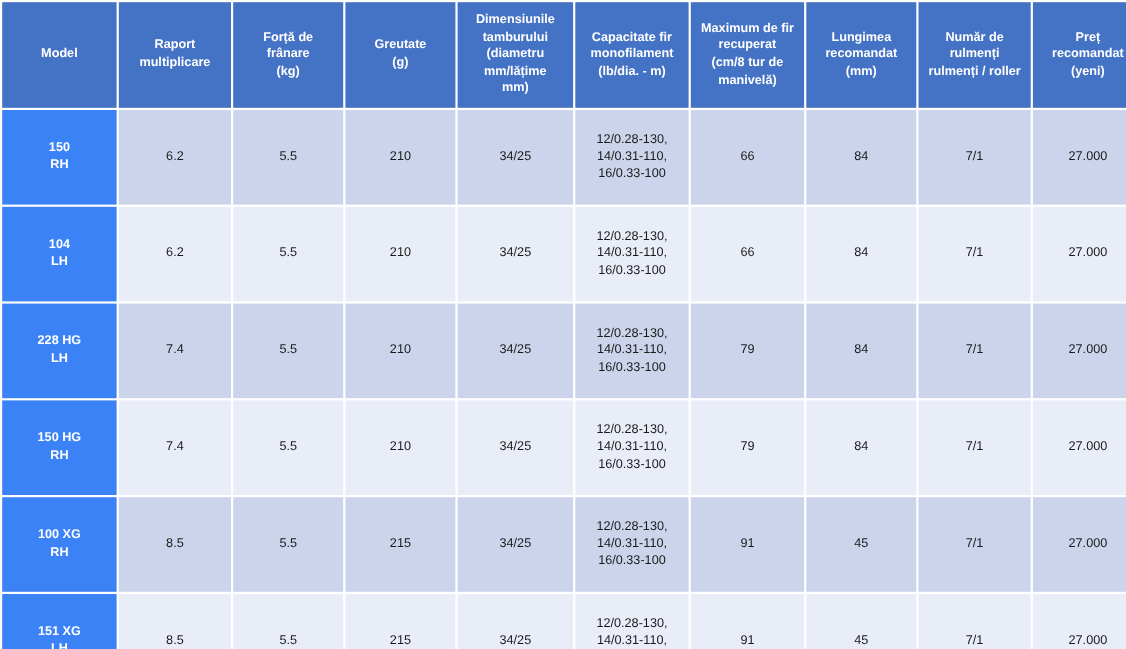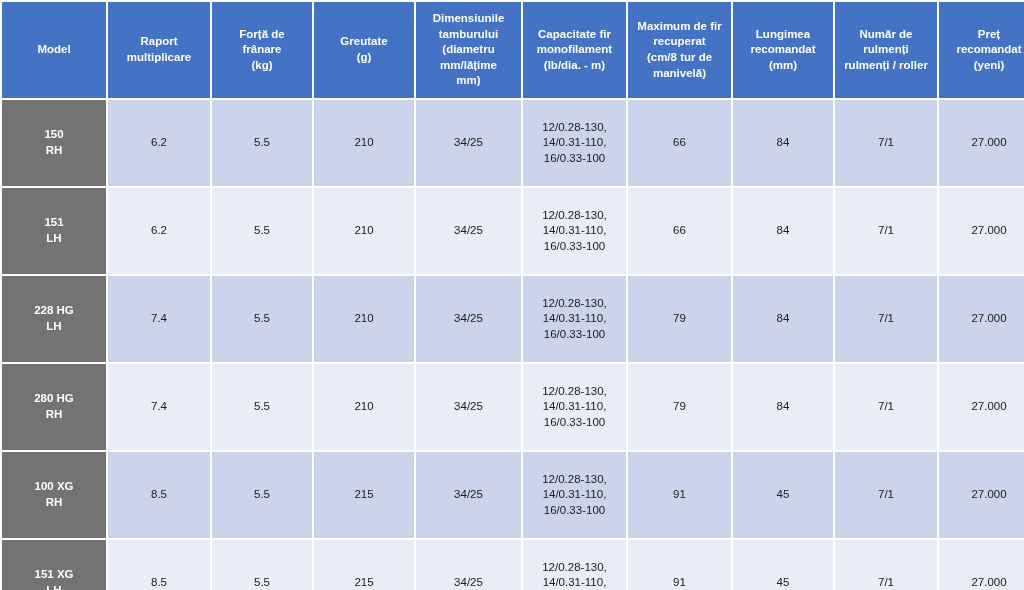--- a/index.html
+++ b/index.html
@@ -34,21 +34,21 @@
   .spec-table td {
     font-size: 11.5px;
     color: #1a1a1a;
     text-align: center;
     vertical-align: middle;
     height: 80px;
     padding: 3px 2px;
     line-height: 1.35;
   }
   td.model-cell {
-    background: #737373;
+    background: #3b82f6;
     color: #ffffff;
     font-weight: bold;
   }
   tr.row-odd td.data-cell {
     background: #ccd4ec;
   }
   tr.row-even td.data-cell {
     background: #e9edf7;
   }
   .multiline {
@@ -124,21 +124,21 @@
       <td class="data-cell multiline">34/25</td>
       <td class="data-cell multiline">12/0.28-130,
 14/0.31-110,
 16/0.33-100</td>
       <td class="data-cell multiline">66</td>
       <td class="data-cell multiline">84</td>
       <td class="data-cell multiline">7/1</td>
       <td class="data-cell multiline">27.000</td>
     </tr>
     <tr class="row-even">
-      <td class="model-cell multiline">151
+      <td class="model-cell multiline">104
 LH</td>
       <td class="data-cell multiline">6.2</td>
       <td class="data-cell multiline">5.5</td>
       <td class="data-cell multiline">210</td>
       <td class="data-cell multiline">34/25</td>
       <td class="data-cell multiline">12/0.28-130,
 14/0.31-110,
 16/0.33-100</td>
       <td class="data-cell multiline">66</td>
       <td class="data-cell multiline">84</td>
@@ -154,21 +154,21 @@
       <td class="data-cell multiline">34/25</td>
       <td class="data-cell multiline">12/0.28-130,
 14/0.31-110,
 16/0.33-100</td>
       <td class="data-cell multiline">79</td>
       <td class="data-cell multiline">84</td>
       <td class="data-cell multiline">7/1</td>
       <td class="data-cell multiline">27.000</td>
     </tr>
     <tr class="row-even">
-      <td class="model-cell multiline">280 HG
+      <td class="model-cell multiline">150 HG
 RH</td>
       <td class="data-cell multiline">7.4</td>
       <td class="data-cell multiline">5.5</td>
       <td class="data-cell multiline">210</td>
       <td class="data-cell multiline">34/25</td>
       <td class="data-cell multiline">12/0.28-130,
 14/0.31-110,
 16/0.33-100</td>
       <td class="data-cell multiline">79</td>
       <td class="data-cell multiline">84</td>

